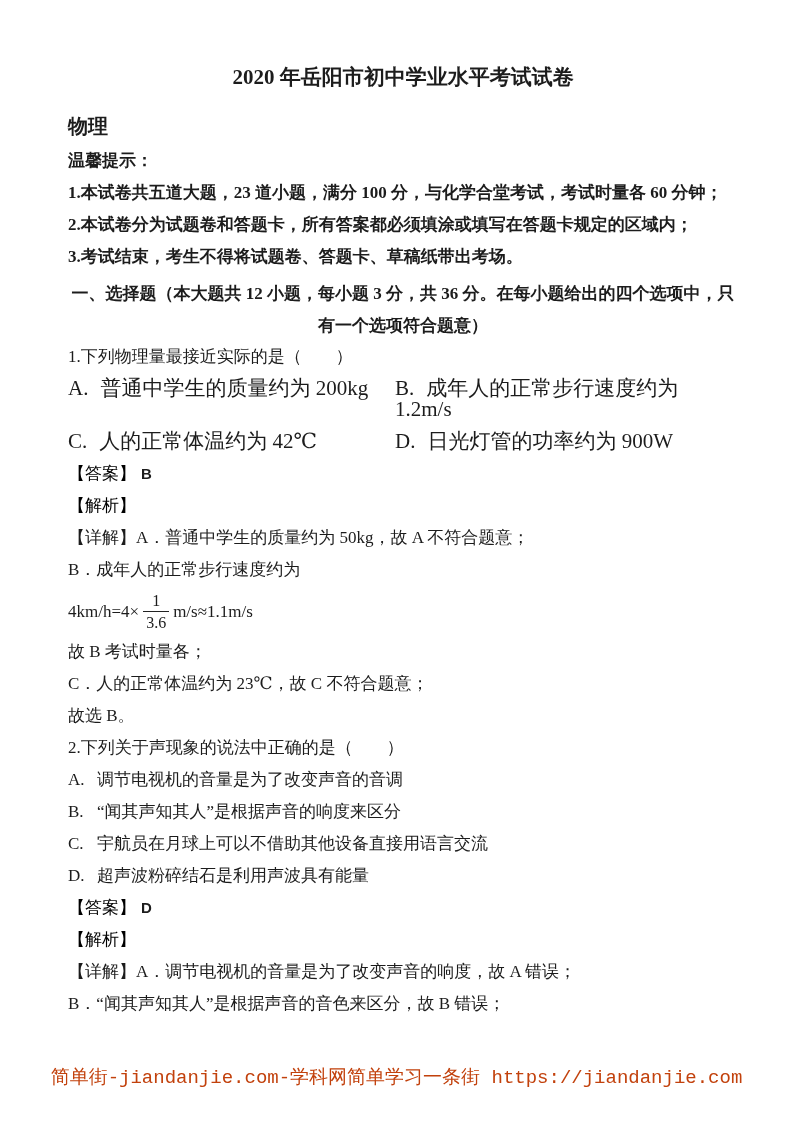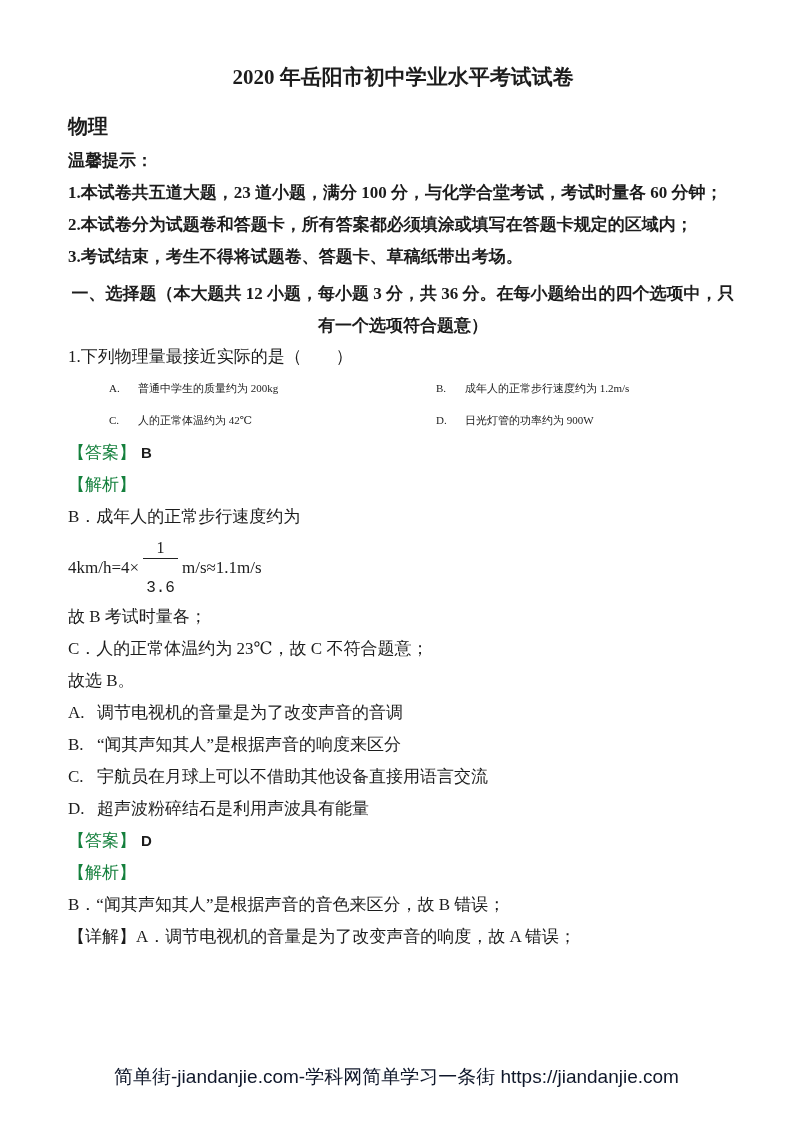--- a/index.html
+++ b/index.html
@@ -17,39 +17,39 @@
     text-align:center; font-weight:bold;
   }
   h2.subject {
     font-size:20px; line-height:28px; margin:0 0 10px;
     text-align:left; font-weight:bold;
   }
   p { margin:0 0 11px; font-size:17px; line-height:21px; }
   .b { font-weight:bold; }
   .section-heading { font-weight:bold; line-height:32px; margin-bottom:4px;text-align:center; }
   .opt-grid { display:grid; grid-template-columns:327px 1fr; margin-bottom:11px; }
-  .opt { font-size:11px; line-height:21px;margin-left:41px; }
+  .opt { font-size:21px; line-height:21px; }
   .opt-label { display:inline-block; min-width:17px; margin-right:12px; }
-  .tag { color:#15803d; }
+  .tag { color:#000000; }
   .ans {
     font-family:"Liberation Sans","DejaVu Sans",sans-serif;
     font-weight:bold; font-size:15px; margin-left:5px;
   }
   .formula-wrap { text-align:left; margin:2px 0 8px; }
   .formula { display:inline-flex; align-items:center; font-size:17px; }
   .frac {
     display:inline-flex; flex-direction:column; align-items:center;
     margin:0 4px; font-size:16px; line-height:20px;
   }
-  .frac .den { border-top:1.5px solid #222; padding:19px 3px 0;font-family:Liberation Mono, monospace; }
+  .frac .den { border-top:1.5px solid #222; padding:1px 3px 0; }
   .footer {
     position:absolute; left:0; right:0; top:1064px;
     text-align:center;
-    font-family:Liberation Sans, sans-serif;
-    font-size:19px; color:#0f172a;
+    font-family:Liberation Mono, monospace;
+    font-size:19px; color:#c2410c;
   }
 </style>
 </head>
 <body>
 
 <div class="page">
   <div class="content">
 
     <h1 class="title">2020 年岳阳市初中学业水平考试试卷</h1>
     <h2 class="subject">物理</h2>
@@ -76,45 +76,47 @@
         <span class="opt-label">C.</span><span>人的正常体温约为 42℃</span>
       </div>
       <div class="opt">
         <span class="opt-label">D.</span><span>日光灯管的功率约为 900W</span>
       </div>
     </div>
 
     <p><span class="tag">【答案】</span><span class="ans">B</span></p>
     <p><span class="tag">【解析】</span></p>
 
+    <p>【详解】A．普通中学生的质量约为 50kg，故 A 不符合题意；</p>
     <p>B．成年人的正常步行速度约为</p>
 
     <div class="formula-wrap">
       <span class="formula">
         <span>4km/h=4×</span>
         <span class="frac">
           <span class="num">1</span>
           <span class="den">3.6</span>
         </span>
         <span>m/s≈1.1m/s</span>
       </span>
     </div>
 
     <p>故 B 考试时量各；</p>
     <p>C．人的正常体温约为 23℃，故 C 不符合题意；</p>
     <p>故选 B。</p>
 
+    <p>2.下列关于声现象的说法中正确的是（　　）</p>
 
     <p><span class="opt-label">A.</span><span>调节电视机的音量是为了改变声音的音调</span></p>
     <p><span class="opt-label">B.</span><span>“闻其声知其人”是根据声音的响度来区分</span></p>
     <p><span class="opt-label">C.</span><span>宇航员在月球上可以不借助其他设备直接用语言交流</span></p>
     <p><span class="opt-label">D.</span><span>超声波粉碎结石是利用声波具有能量</span></p>
 
     <p><span class="tag">【答案】</span><span class="ans">D</span></p>
     <p><span class="tag">【解析】</span></p>
 
+    <p>【详解】A．调节电视机的音量是为了改变声音的响度，故 A 错误；</p>
     <p>B．“闻其声知其人”是根据声音的音色来区分，故 B 错误；</p>
-    <p>【详解】A．调节电视机的音量是为了改变声音的响度，故 A 错误；</p>
 
   </div>
 
   <div class="footer">简单街-jiandanjie.com-学科网简单学习一条街 https://jiandanjie.com</div>
 </div>
 
 </body></html>

